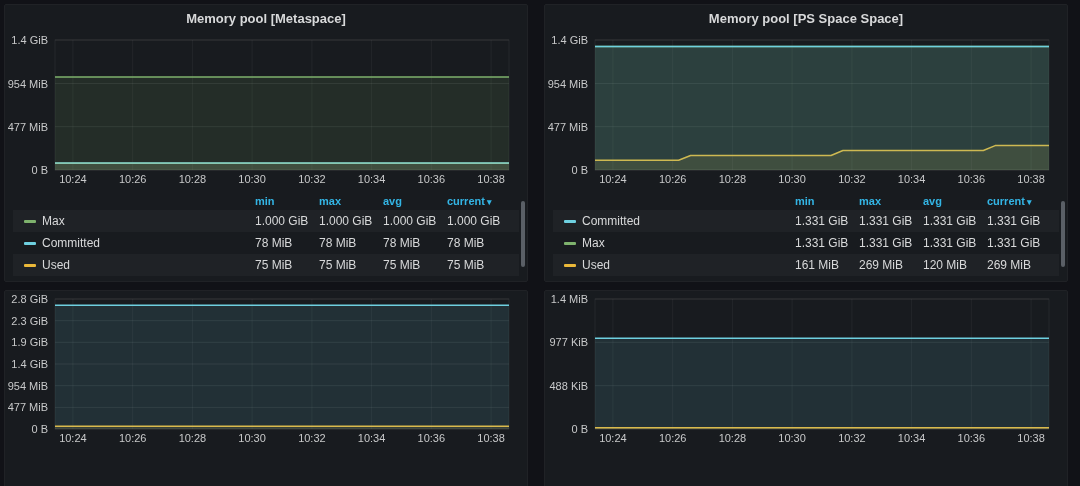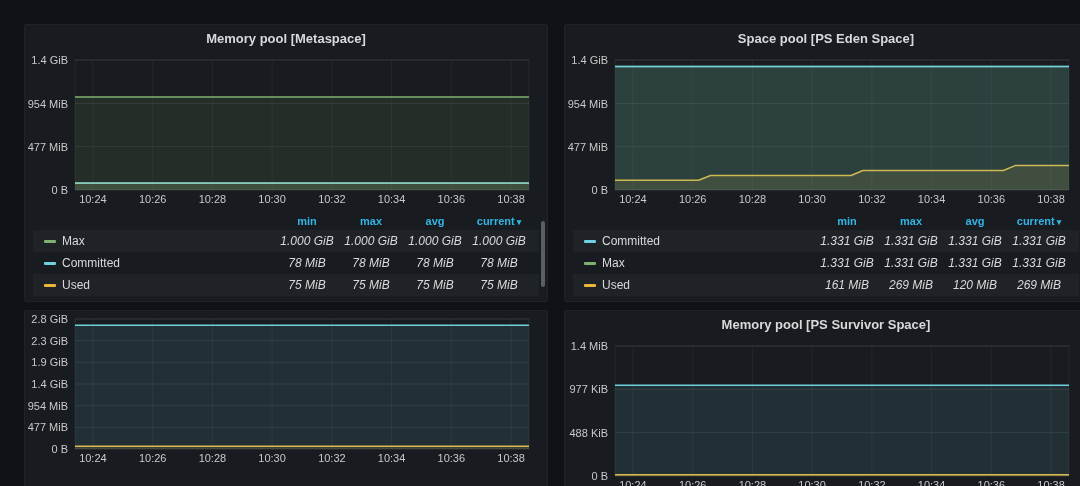--- a/index.html
+++ b/index.html
@@ -7,21 +7,21 @@
   body {
     background: #111217;
     font-family: "Liberation Sans", sans-serif;
     position: relative;
   }
   .dash {
     display: grid;
     grid-template-columns: 524px 524px;
     grid-template-rows: 278px 278px;
     gap: 8px 16px;
-    padding: 24px;
+    padding: 4px;
     width: 1080px;
     height: 486px;
   }
   .panel {
     background: #181b1f;
     border: 1px solid #202226;
     border-radius: 2px;
     position: relative;
     overflow: hidden;
   }
@@ -55,22 +55,22 @@
     font-size: 12px;
     color: #d8d9da;
   }
   .lg-row.head {
     height: 18px;
     font-size: 11px;
     font-weight: 700;
     color: #33b5e5;
   }
   .lg-row:nth-child(even) { background: rgba(255,255,255,0.03); }
-  .lg-val { text-align: center; white-space: nowrap; font-style: italic; }
-  .lg-head-cell { text-align: center; cursor: pointer; white-space: nowrap; }
+  .lg-val { text-align: left; white-space: nowrap; }
+  .lg-head-cell { text-align: left; cursor: pointer; white-space: nowrap; }
   .caret { font-size: 9px; margin-left: 2px; }
   .lg-name-cell { display: flex; align-items: center; gap: 6px; cursor: pointer; }
   .swatch { width: 12px; height: 3px; border-radius: 1px; display: inline-block; flex: 0 0 12px; }
   .scroll-thumb {
     position: absolute;
     right: 2px;
     top: 196px;
     width: 4px;
     height: 66px;
     border-radius: 2px;
@@ -156,21 +156,21 @@
           <div class="lg-val">75 MiB</div>
           <div class="lg-val">75 MiB</div>
           <div class="lg-val">75 MiB</div>
           <div class="lg-val">75 MiB</div>
         </div>
       </div>
     <div class="scroll-thumb"></div>
   </div>
 
   <div class="panel">
-    <div class="panel-title">Space pool [PS Eden Space]</div>
+    <div class="panel-title">Memory pool [PS Space Space]</div>
     <div class="chart-host">
         <svg width="522" height="158">
           <line class="grid-h" x1="50" x2="504" y1="8.0" y2="8.0"></line>
           <text class="tick" x="43" y="12" text-anchor="end">1.4 GiB</text>
           <line class="grid-h" x1="50" x2="504" y1="51.5" y2="51.5"></line>
           <text class="tick" x="43" y="55.5" text-anchor="end">954 MiB</text>
           <line class="grid-h" x1="50" x2="504" y1="94.7" y2="94.7"></line>
           <text class="tick" x="43" y="98.7" text-anchor="end">477 MiB</text>
           <line class="grid-h" x1="50" x2="504" y1="138.0" y2="138.0"></line>
           <text class="tick" x="43" y="142" text-anchor="end">0 B</text>
@@ -277,21 +277,20 @@
           <rect class="plot-border" x="50" y="8" width="454" height="130"></rect>
           <path d="M50,138 L50.0,135.3 L504.0,135.3 L504,138 Z" fill="#eab839" fill-opacity="0.12" stroke="none"></path>
           <path d="M50.0,135.3 L504.0,135.3" fill="none" stroke="#eab839" stroke-width="1.5" stroke-linejoin="round"></path>
           <path d="M50,138 L50.0,14.2 L504.0,14.2 L504,138 Z" fill="#6ed0e0" fill-opacity="0.12" stroke="none"></path>
           <path d="M50.0,14.2 L504.0,14.2" fill="none" stroke="#6ed0e0" stroke-width="1.5" stroke-linejoin="round"></path>
         </svg>
       </div>
   </div>
 
   <div class="panel">
-    <div class="panel-title">Memory pool [PS Survivor Space]</div>
     <div class="chart-host">
         <svg width="522" height="158">
           <line class="grid-h" x1="50" x2="504" y1="8.0" y2="8.0"></line>
           <text class="tick" x="43" y="12" text-anchor="end">1.4 MiB</text>
           <line class="grid-h" x1="50" x2="504" y1="51.3" y2="51.3"></line>
           <text class="tick" x="43" y="55.3" text-anchor="end">977 KiB</text>
           <line class="grid-h" x1="50" x2="504" y1="94.7" y2="94.7"></line>
           <text class="tick" x="43" y="98.7" text-anchor="end">488 KiB</text>
           <line class="grid-h" x1="50" x2="504" y1="138.0" y2="138.0"></line>
           <text class="tick" x="43" y="142" text-anchor="end">0 B</text>

